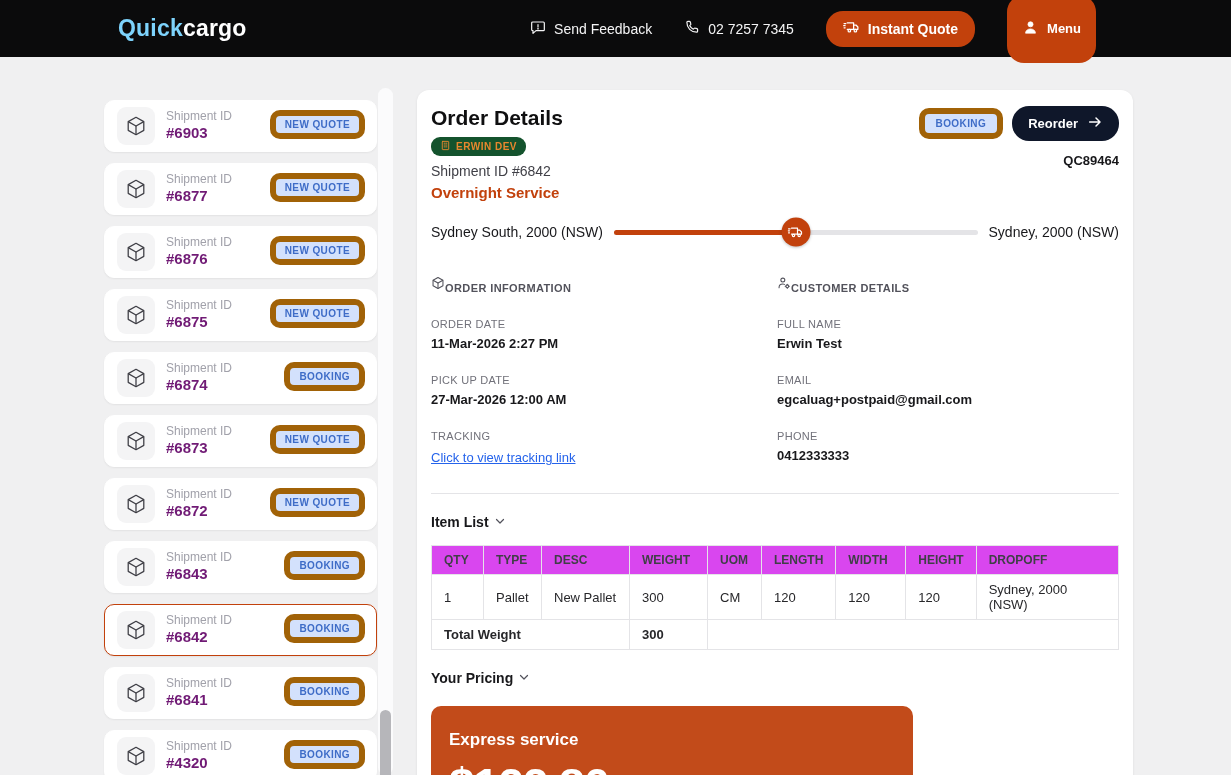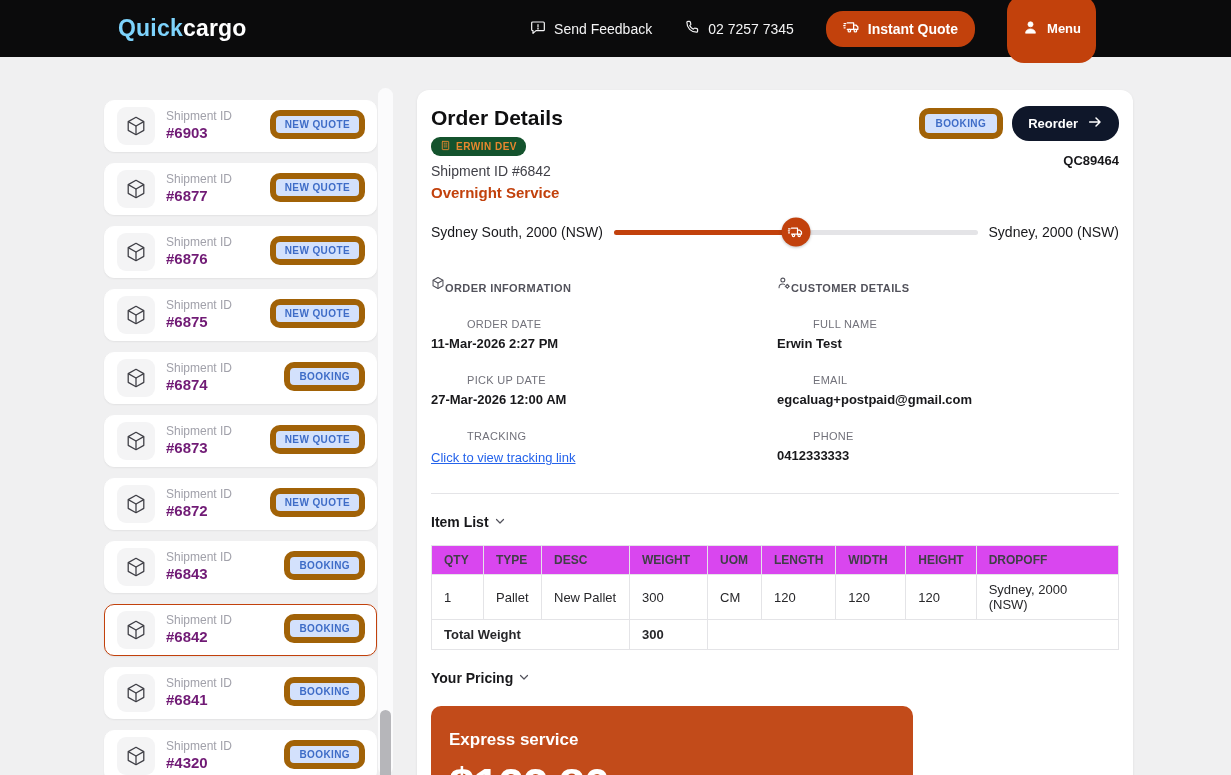--- a/index.html
+++ b/index.html
@@ -96,21 +96,21 @@
     display:flex; align-items:center; justify-content:center;
     box-shadow:0 1px 3px rgba(0,0,0,.25); cursor:default;
   }
   .route-truck svg{ width:16px; height:16px; stroke:#fff; }
 
   .info-grid{ display:grid; grid-template-columns:346px 1fr; margin-top:36px; }
   .sec-head{ display:flex; align-items:flex-end; gap:0; margin-bottom:24px; }
   .sec-head svg{ width:14px; height:14px; stroke:#52525b; }
   .sec-title{ font-size:11px; font-weight:700; color:#52525b; letter-spacing:.4px; }
   .field{ margin-bottom:23px; }
-  .field-label{ font-size:11px; color:#71717a; letter-spacing:.3px; margin-bottom:6px;margin-left:36px; }
+  .field-label{ font-size:11px; color:#71717a; letter-spacing:.3px; margin-bottom:6px; }
   .field-value{ font-size:13px; font-weight:700; color:#18181b; }
   a.track-link{ font-size:13px; color:#2563eb; text-decoration:underline; cursor:pointer; }
 
   .divider{ border-top:1px solid #e4e4e7; margin-top:4px; }
 
   .collapse-head{ display:flex; align-items:center; gap:5px; margin-top:19px; cursor:pointer; width:max-content;text-align:right; }
   .collapse-title{ font-size:14px; font-weight:700; color:#18181b; }
   .collapse-head svg{ width:12px; height:12px; stroke:#52525b; }
 
   table.items{

